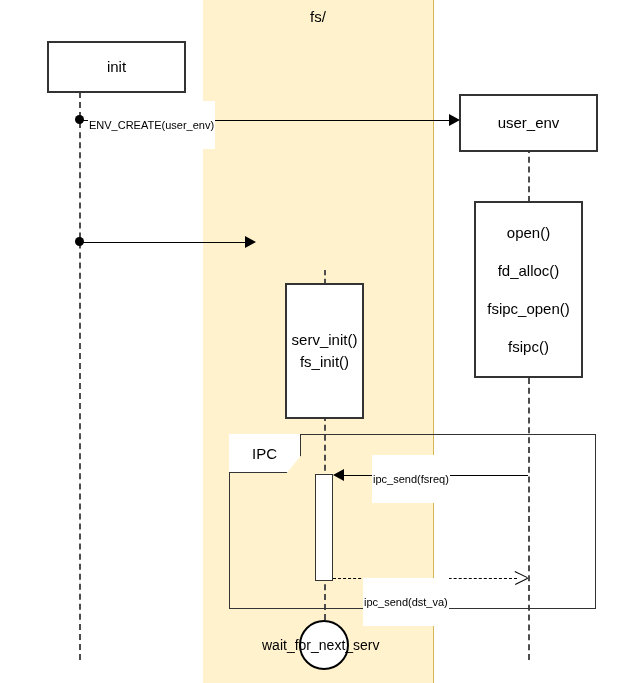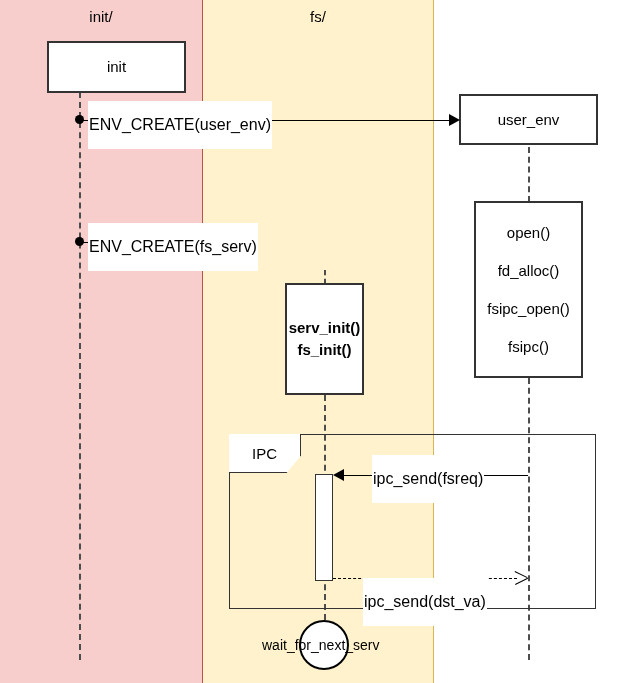--- a/index.html
+++ b/index.html
@@ -91,21 +91,21 @@
   .msg-line {
     position: absolute;
     height: 0;
     border-top: 1.6px solid #000000;
   }
   .msg-line.dashed {
     border-top: 1.6px dashed #000000;
   }
   .msg-label {
     position: absolute;
-    font-size: 16px;
+    font-size: 11px;
     color: #000000;
     background: #ffffff;
     white-space: nowrap;
     line-height: 16px;
     padding: 16px 1px;
   }
   .msg-dot {
     position: absolute;
     width: 9px;
     height: 9px;
@@ -197,23 +197,20 @@
     color: #000000;
     white-space: nowrap;
     line-height: 16px;
   }
 </style>
 </head>
 <body>
 
 <div id="canvas">
 
-  <div class="lane lane-init">
-    <div class="lane-title">init/</div>
-  </div>
   <div class="lane lane-fs">
     <div class="lane-title">fs/</div>
   </div>
 
   <div class="lifeline" style="left:79px; top:92px; height:568px;"></div>
 
   <div class="lifeline" style="left:324px; top:270px; height:14px;"></div>
 
   <div class="lifeline" style="left:324px; top:395px; height:225px;"></div>
 
@@ -225,46 +222,45 @@
   <div class="frame-label" style="left:229px; top:434px; width:72px; height:39px;">
     <span>IPC</span>
   </div>
 
   <div class="activation" style="left:315px; top:474px; width:18px; height:107px;"></div>
 
   <div class="node" style="left:11px; top:41px; width:139px; height:52px;margin-left:36px;">
     <span class="line">init</span>
   </div>
 
-  <div class="node" style="left:459px; top:94px; width:139px; height:51px;">
+  <div class="node" style="left:459px; top:94px; width:139px; height:58px;">
     <span class="line">user_env</span>
   </div>
 
 
-  <div class="node" style="left:285px; top:283px; width:79px; height:112px;font-weight:bold;">
+  <div class="node" style="left:285px; top:283px; width:79px; height:136px;">
     <span class="line">serv_init()</span>
     <span class="line">fs_init()</span>
   </div>
 
   <div class="node spaced" style="left:474px; top:201px; width:109px; height:177px;">
     <span class="line">open()</span>
     <span class="line">fd_alloc()</span>
     <span class="line">fsipc_open()</span>
     <span class="line">fsipc()</span>
   </div>
 
   <div class="msg-dot" style="left:75px; top:115px;"></div>
   <div class="msg-line" style="left:79px; top:120px; width:378px;"></div>
   <div class="arrow-head-right" style="left:449px; top:114px;"></div>
   <div class="msg-label" style="left:88px; top:101px;">ENV_CREATE(user_env)</div>
 
   <div class="msg-dot" style="left:75px; top:237px;"></div>
   <div class="msg-line" style="left:79px; top:242px; width:167px;"></div>
   <div class="arrow-head-right" style="left:245px; top:236px;"></div>
-  <div class="msg-label" style="left:88px; top:223px;">ENV_CREATE(fs_serv)</div>
 
   <div class="msg-line" style="left:344px; top:475px; width:184px;"></div>
   <div class="arrow-head-left" style="left:333px; top:469px;"></div>
   <div class="msg-label" style="left:372px; top:455px;">ipc_send(fsreq)</div>
 
   <div class="msg-line dashed" style="left:333px; top:578px; width:184px;"></div>
   <div class="arrow-open-right" style="left:515px; top:571px;"></div>
   <div class="msg-label" style="left:363px; top:578px;">ipc_send(dst_va)</div>
 
   <div class="circle" style="left:299px; top:620px; width:50px; height:50px;"></div>

